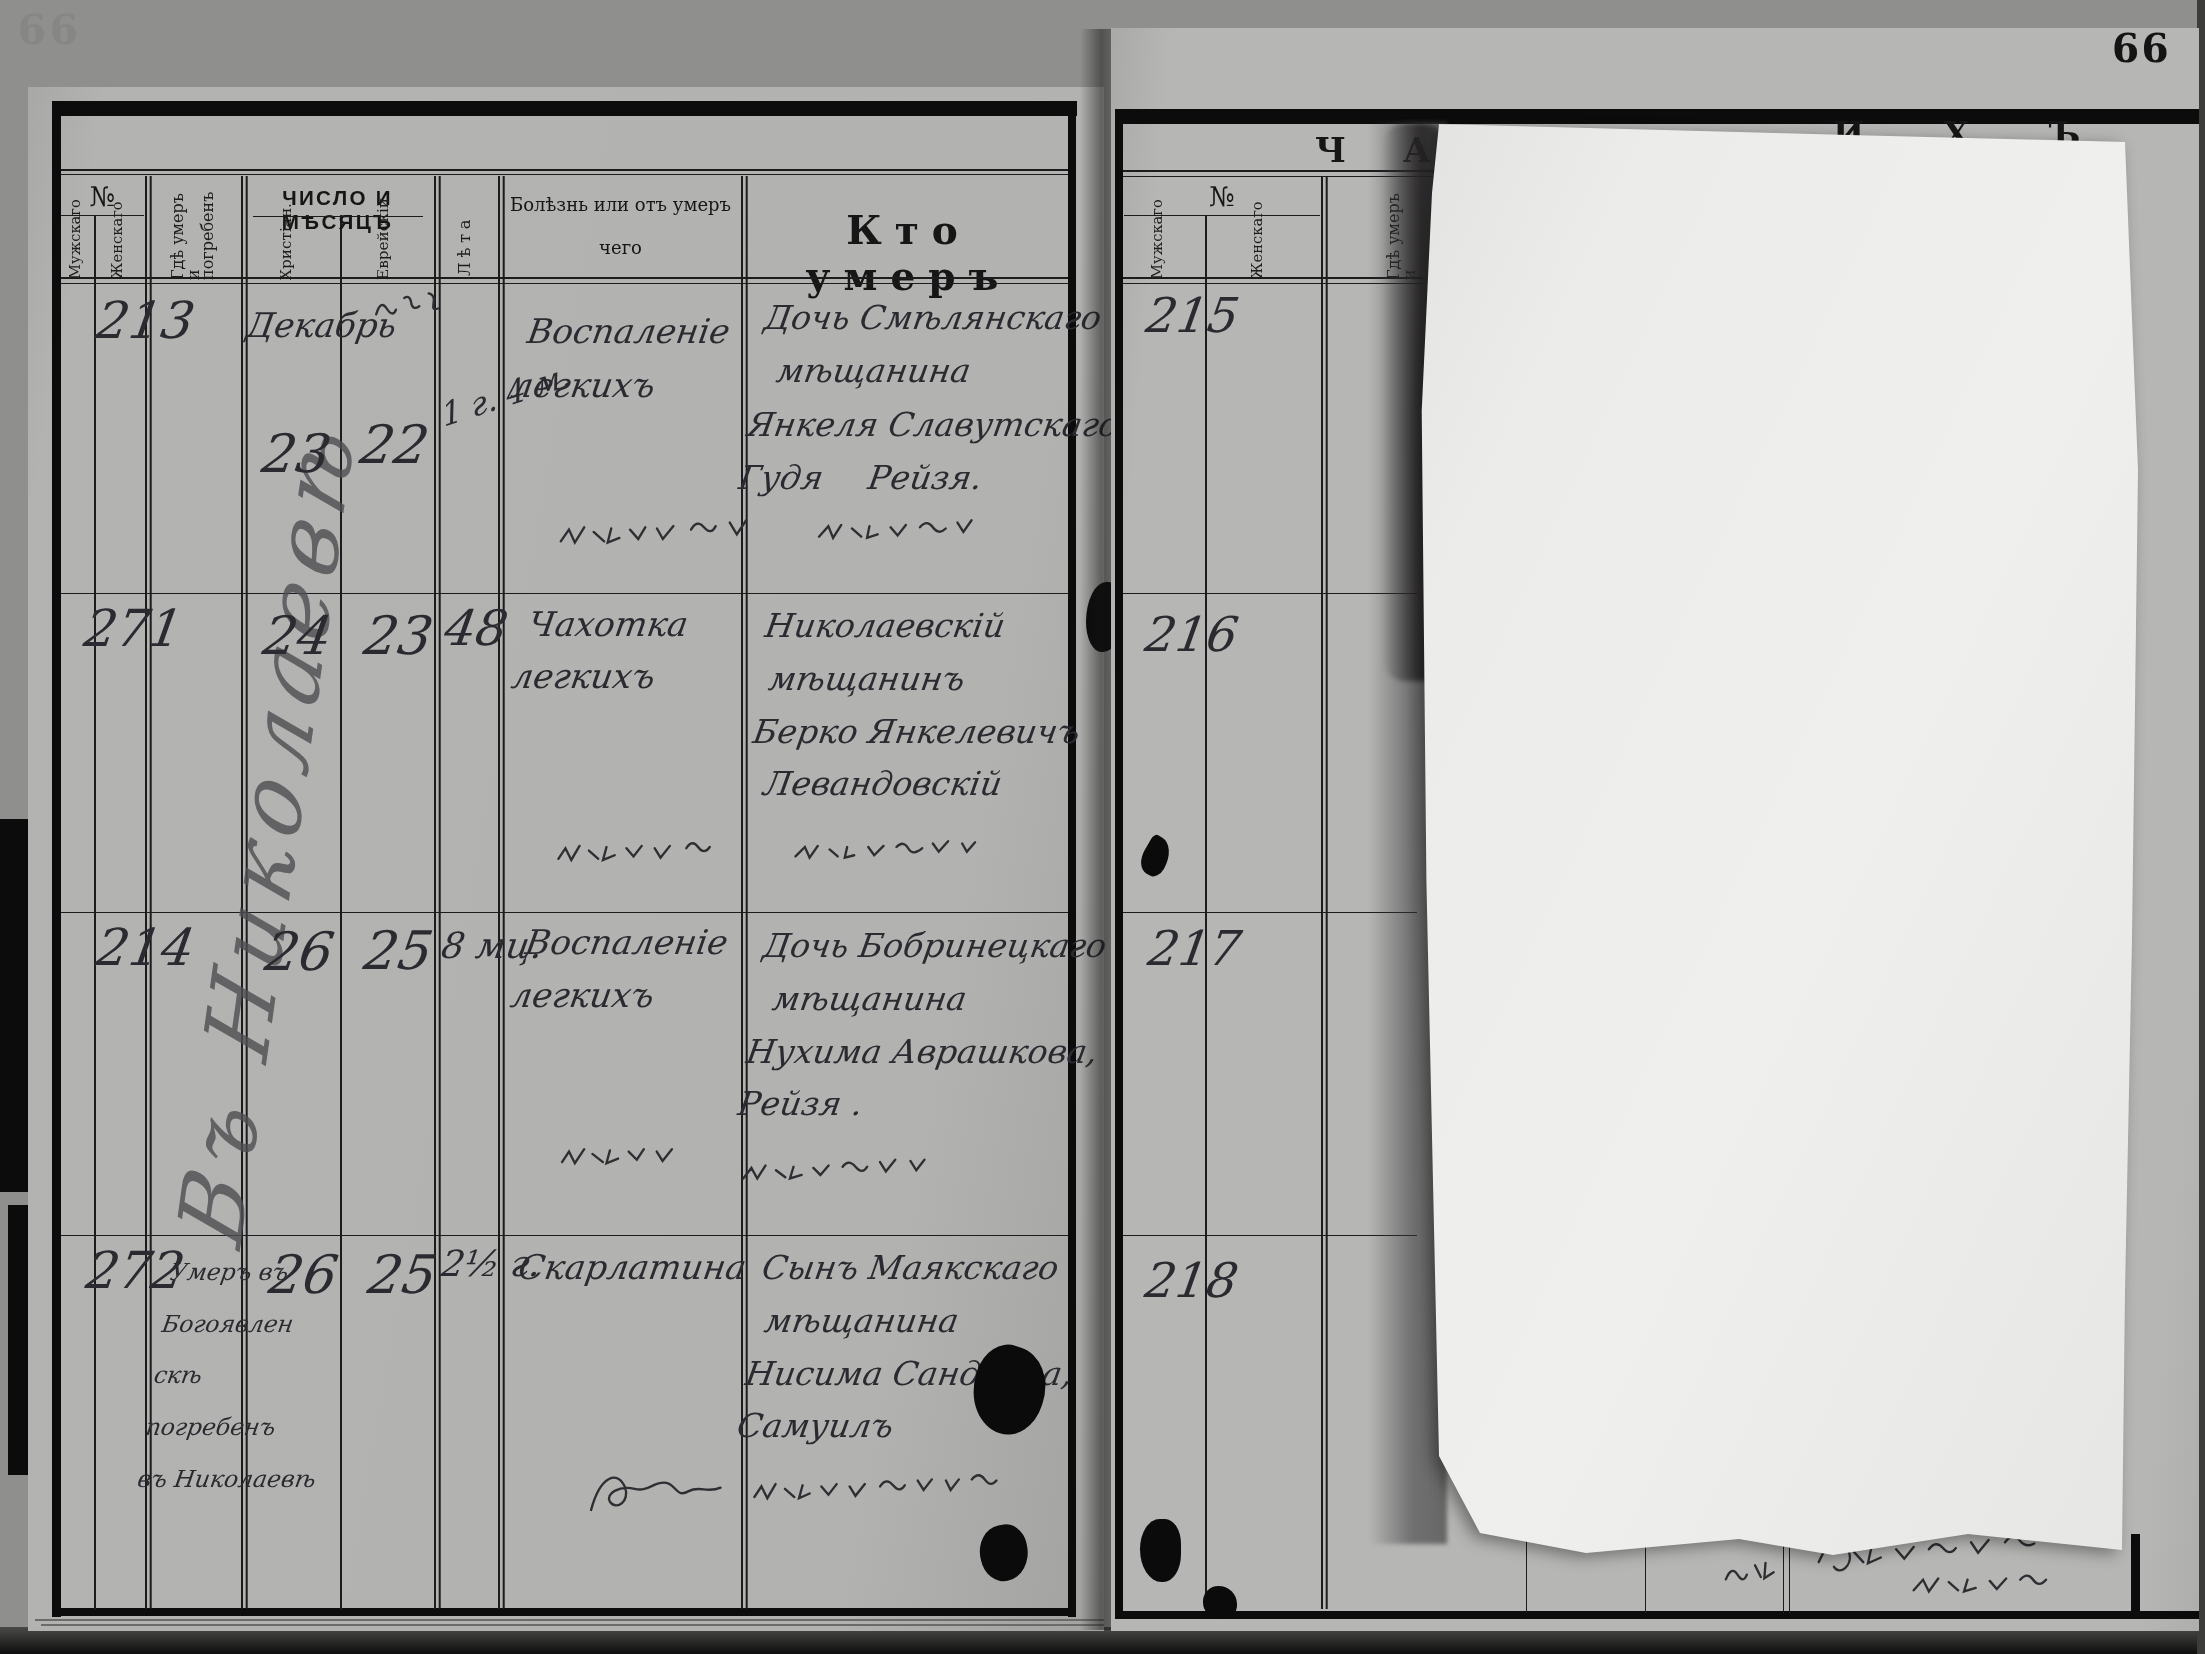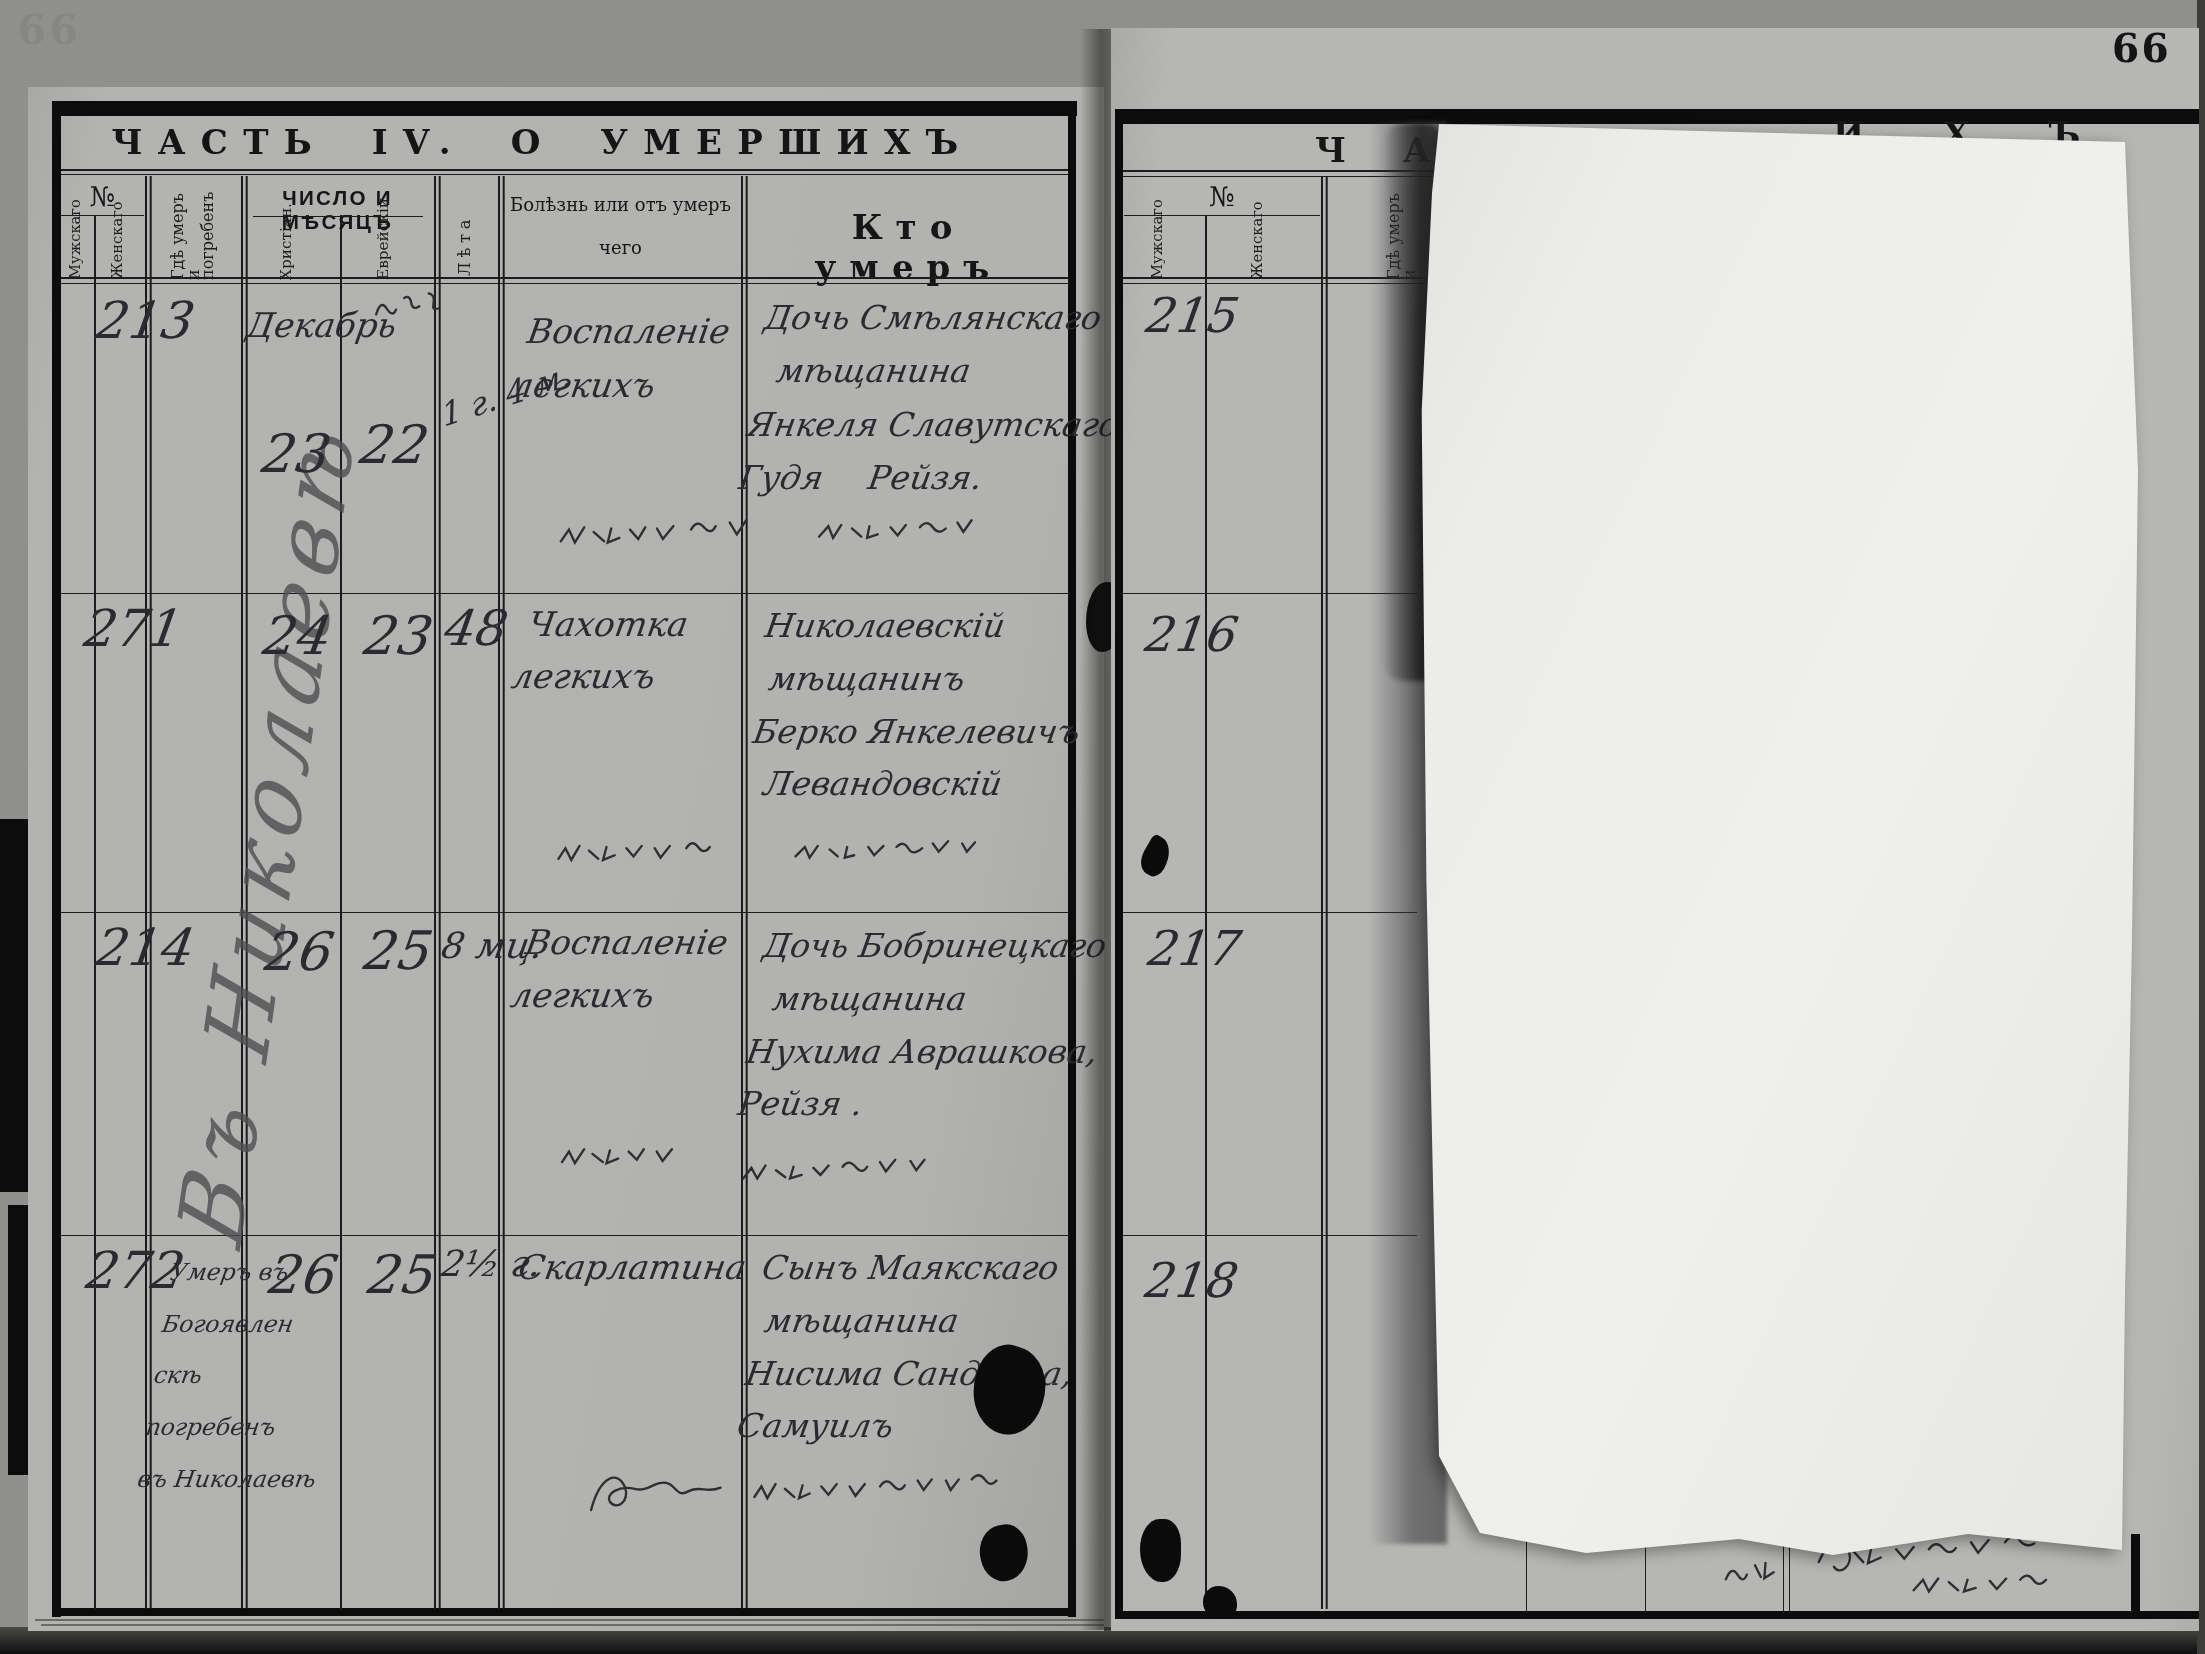--- a/index.html
+++ b/index.html
@@ -38,22 +38,20 @@
   <div class="abs paper" style="left:28px;top:87px;width:1076px;height:1544px;
               background:linear-gradient(100deg,#a8a8a6 0%,#b3b3b1 6%,#b2b2b0 80%,#a2a2a0 100%);"></div>
   <div class="edge-line" style="left:35px;top:1619px;width:1069px;"></div>
   <div class="edge-line" style="left:41px;top:1624px;width:1063px;"></div>
 
   <div class="abs thick" style="left:52px;top:101px;width:1025px;height:15.3px;"></div>
   <div class="abs thick" style="left:52px;top:101px;width:8.8px;height:1516px;"></div>
   <div class="abs thick" style="left:1068px;top:115px;width:7.6px;height:1502px;"></div>
   <div class="abs thick" style="left:52px;top:1608px;width:1024px;height:8.2px;"></div>
 
-  <div class="abs serif" style="left:61px;top:122px;width:963px;text-align:center;font-size:34px;font-weight:bold;
-              letter-spacing:15.3px;word-spacing:17.6px;color:#151515;">ЧАСТЬ IV.  О  УМЕРШИХЪ</div>
   <div class="hline" style="left:61px;top:169px;width:1007px;"></div>
   <div class="hline" style="left:61px;top:174px;width:1007px;height:1.2px;"></div>
 
   <div class="vline" style="left:94px;top:215px;height:1395px;"></div>
   <div class="vline dbl" style="left:145px;top:176px;height:1433px;"></div>
   <div class="vline dbl" style="left:241px;top:176px;height:1433px;"></div>
   <div class="vline" style="left:340px;top:215px;height:1395px;"></div>
   <div class="vline dbl" style="left:434px;top:176px;height:1433px;"></div>
   <div class="vline dbl" style="left:498px;top:176px;height:1433px;"></div>
   <div class="vline dbl" style="left:741px;top:176px;height:1433px;"></div>
@@ -64,21 +62,21 @@
   <div class="abs vtext" style="left:110px;top:220px;height:59px;font-size:14.7px;">Женскаго</div>
   <div class="abs vtext" style="left:170px;top:180px;height:100px;font-size:16px;">Гдѣ умеръ и</div>
   <div class="abs vtext" style="left:200px;top:188px;height:92px;font-size:16px;">погребенъ</div>
   <div class="abs sans" style="left:246px;top:186px;width:183px;text-align:center;font-size:20.6px;font-weight:bold;letter-spacing:2.3px;">ЧИСЛО И МѢСЯЦЪ</div>
   <div class="hline" style="left:253px;top:216px;width:170px;height:1.2px;"></div>
   <div class="abs vtext" style="left:279px;top:220px;height:60px;font-size:15.3px;">Христіан.</div>
   <div class="abs vtext" style="left:376px;top:220px;height:60px;font-size:15.3px;">Еврейскій</div>
   <div class="abs vtext" style="left:457px;top:194px;height:82px;font-size:16.4px;letter-spacing:4.7px;">Лѣта</div>
   <div class="abs serif" style="left:503px;top:194px;width:235px;text-align:center;font-size:18px;">Болѣзнь или отъ умеръ</div>
   <div class="abs serif" style="left:503px;top:237px;width:235px;text-align:center;font-size:18px;">чего</div>
-  <div class="abs serif" style="left:750px;top:207px;width:317px;text-align:center;font-size:34px;font-weight:bold;letter-spacing:13px;">Кто умеръ</div>
+  <div class="abs serif" style="left:750px;top:207px;width:317px;text-align:center;font-size:39px;font-weight:bold;letter-spacing:13px;">Кто умеръ</div>
 
   <div class="hline" style="left:61px;top:277px;width:1007px;"></div>
   <div class="hline" style="left:61px;top:283px;width:1007px;height:1.2px;"></div>
 
   <div class="hline" style="left:61px;top:593px;width:1007px;height:1.2px;"></div>
   <div class="hline" style="left:61px;top:912px;width:1007px;height:1.2px;"></div>
   <div class="hline" style="left:61px;top:1235px;width:1007px;height:1.2px;"></div>
 
   <div class="abs" style="left:159px;top:1222px;width:881px;transform:rotate(-82deg) skewX(-12deg);
               transform-origin:0 0;font-family:'DejaVu Serif',serif;font-style:italic;

